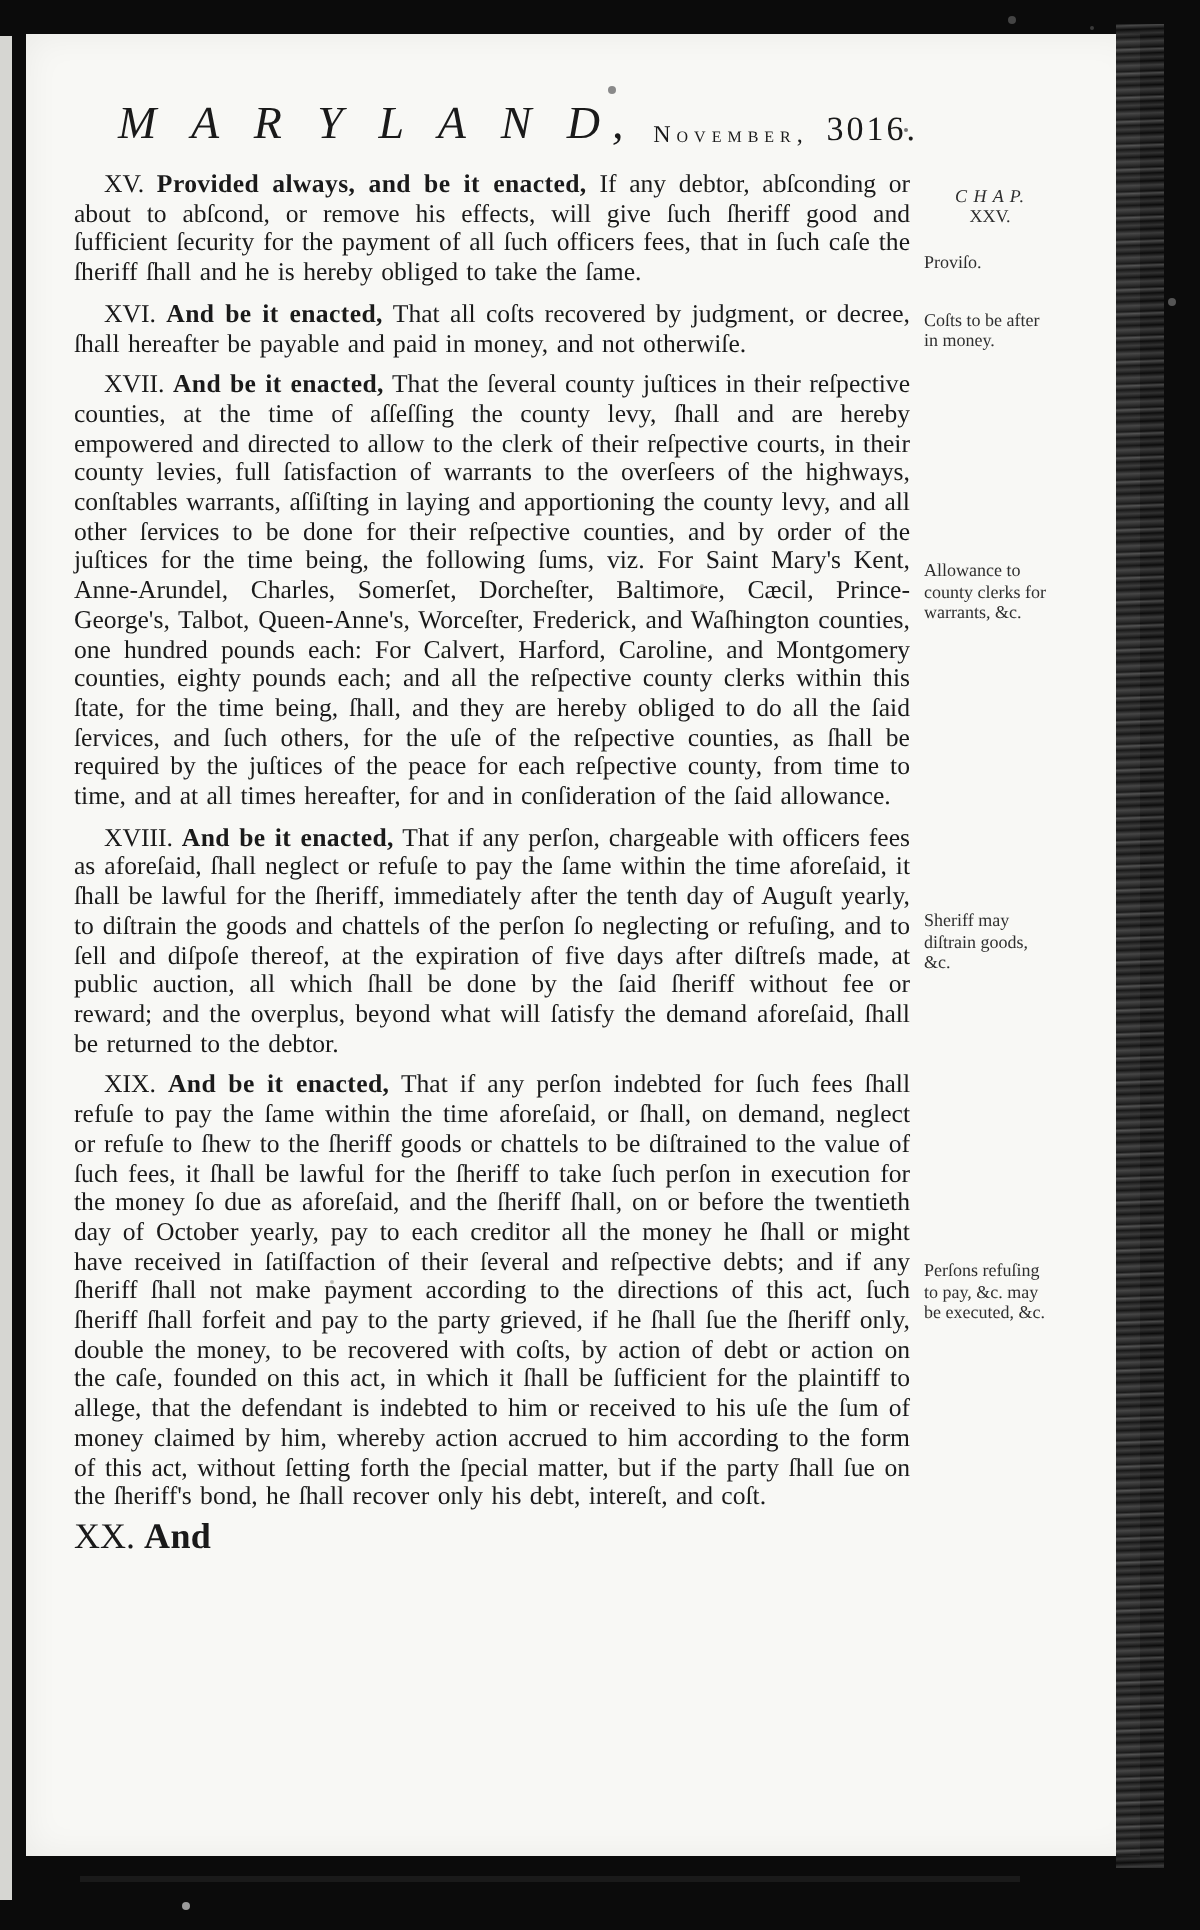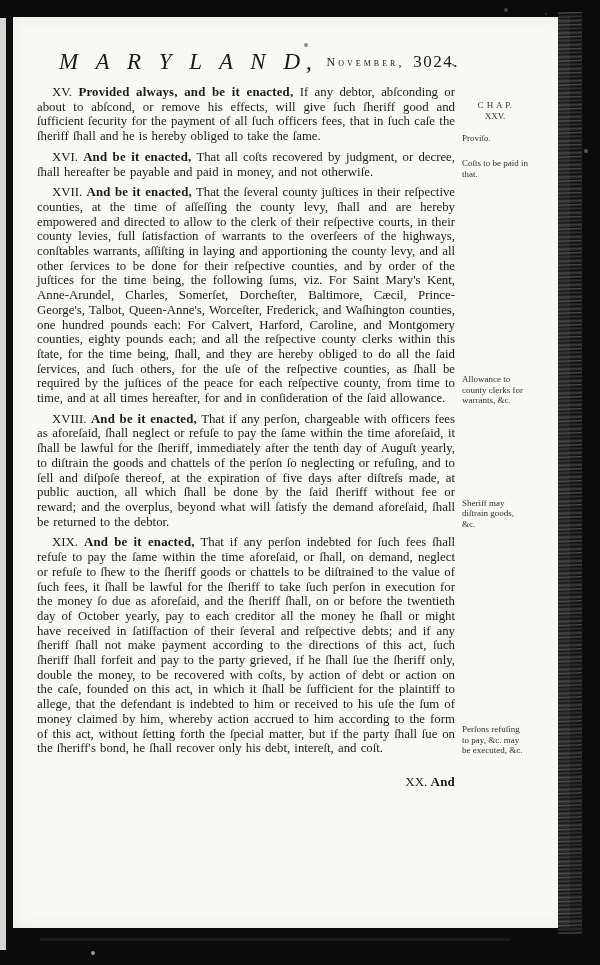--- a/index.html
+++ b/index.html
@@ -10,49 +10,49 @@
          overflow:hidden;box-shadow:inset 0 0 18px rgba(0,0,0,0.06);}
   .edge-band{position:absolute;left:558px;top:12px;width:24px;height:922px;
          background:repeating-linear-gradient(178deg,#121212 0px,#4a4a4a 1px,#0e0e0e 3px,#333 5px,#0c0c0c 7px,#3d3d3d 9px,#101010 12px);
          opacity:.95;}
   .bottom-smudge{position:absolute;left:40px;top:938px;width:470px;height:3px;background:#2a2a2a;opacity:.5;}
   .specks{position:absolute;left:0;top:0;width:2px;height:2px;background:transparent;border-radius:50%;
          box-shadow:305px 44px 0 1px #8a8a8a,452px 64px 0 0 #777,585px 150px 0 1px #555,
                     92px 952px 0 1px #9a9a9a,505px 9px 0 1px #444,545px 13px 0 0 #3a3a3a,
                     350px 292px 0 0 #b9b9b4,165px 640px 0 0 #c2c2bc;}
   .content{position:absolute;left:24px;top:32px;width:528px;color:#1a1a1a;}
-  .header-row{display:flex;justify-content:space-between;align-items:center;
+  .header-row{display:flex;justify-content:space-between;align-items:flex-end;
          width:400px;margin-left:22px;margin-bottom:10px;}
   .hdr-title{font-style:italic;font-size:23px;letter-spacing:6px;white-space:nowrap;}
   .hdr-month{font-variant:small-caps;font-size:12px;letter-spacing:3px;white-space:nowrap;}
   .hdr-year{font-size:17px;letter-spacing:1.5px;white-space:nowrap;}
-  .section{display:flex;align-items:flex-end;margin-top:6px;}
+  .section{display:flex;align-items:center;margin-top:6px;}
   .sec-body{width:418px;margin:0;text-align:justify;font-size:12.8px;line-height:14.7px;
          text-indent:15px;word-spacing:1px;}
   .blackletter{font-weight:bold;letter-spacing:.2px;}
   .sec-note{width:66px;margin-left:7px;font-size:9px;line-height:10.5px;color:#2e2e2e;flex-shrink:0;}
-  .chap{text-align:center;letter-spacing:.5px;white-space:nowrap;}
+  .chap{text-align:center;letter-spacing:.5px;white-space:nowrap;font-style:italic;}
   .chap-num{text-align:center;}
   .note{margin-top:1px;}
   .proviso{margin-top:12px;}
-  .catchword-row{width:418px;text-align:right;font-size:13px;margin-top:18px;padding-right:4px;}
+  .catchword-row{width:418px;font-size:18px;margin-top:2px;padding-right:4px;}
 </style>
 </head>
 <body>
 
 <div class="stage">
   <div class="sliver"></div>
 
   <div class="paper">
     <div class="content">
 
       <div class="header-row">
         <span class="hdr-title">M A R Y L A N D,</span>
         <span class="hdr-month">November,</span>
-        <span class="hdr-year">3024.</span>
+        <span class="hdr-year">3016.</span>
       </div>
 
       <div class="section">
         <p class="sec-body">
           <span>XV.</span>
           <span class="blackletter">Provided always, and be it enacted,</span>
           <span>If any debtor, abſconding or about to abſcond, or remove his effects, will give ſuch ſheriff good and ſufficient ſecurity for the payment of all ſuch officers fees, that in ſuch caſe the ſheriff ſhall and he is hereby obliged to take the ſame.</span>
         </p>
         <div class="sec-note">
           <div class="chap">C H A P.</div>
@@ -61,21 +61,21 @@
         </div>
       </div>
 
       <div class="section">
         <p class="sec-body">
           <span>XVI.</span>
           <span class="blackletter">And be it enacted,</span>
           <span>That all coſts recovered by judgment, or decree, ſhall hereafter be payable and paid in money, and not otherwiſe.</span>
         </p>
         <div class="sec-note">
-          <div class="note">Coſts to be paid in that.</div>
+          <div class="note">Coſts to be after in money.</div>
         </div>
       </div>
 
       <div class="section">
         <p class="sec-body">
           <span>XVII.</span>
           <span class="blackletter">And be it enacted,</span>
           <span>That the ſeveral county juſtices in their reſpective counties, at the time of aſſeſſing the county levy, ſhall and are hereby empowered and directed to allow to the clerk of their reſpective courts, in their county levies, full ſatisfaction of warrants to the overſeers of the highways, conſtables warrants, aſſiſting in laying and apportioning the county levy, and all other ſervices to be done for their reſpective counties, and by order of the juſtices for the time being, the following ſums, viz. For Saint Mary's Kent, Anne-Arundel, Charles, Somerſet, Dorcheſter, Baltimore, Cæcil, Prince-George's, Talbot, Queen-Anne's, Worceſter, Frederick, and Waſhington counties, one hundred pounds each: For Calvert, Harford, Caroline, and Montgomery counties, eighty pounds each; and all the reſpective county clerks within this ſtate, for the time being, ſhall, and they are hereby obliged to do all the ſaid ſervices, and ſuch others, for the uſe of the reſpective counties, as ſhall be required by the juſtices of the peace for each reſpective county, from time to time, and at all times hereafter, for and in conſideration of the ſaid allowance.</span>
         </p>
         <div class="sec-note">

